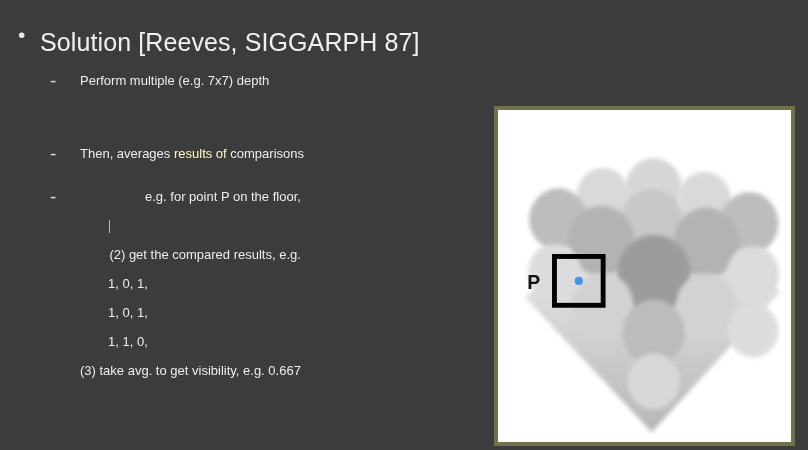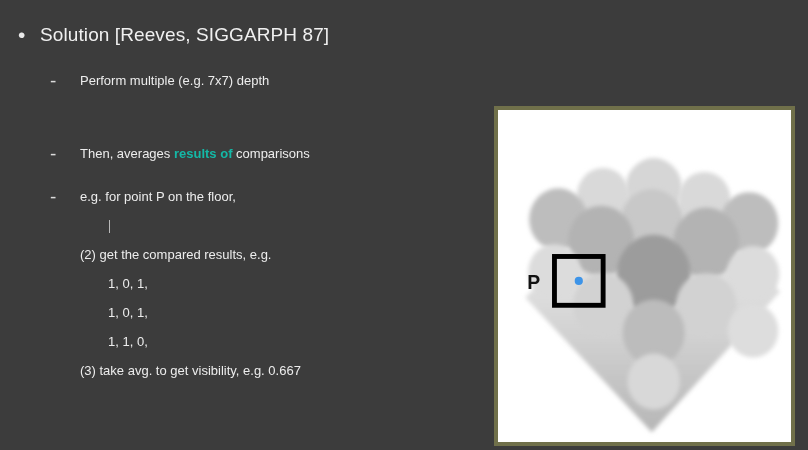--- a/index.html
+++ b/index.html
@@ -39,24 +39,25 @@
     font-size: 21px;
     line-height: 34px;
     width: 26px;
     flex: 0 0 26px;
     text-align: left;
     padding-left: 4px;
     box-sizing: border-box;
   }
   .l1-text {
     color: #f0f0f0;
-    font-size: 19px;
+    font-size: 25px;
     line-height: 34px;
     letter-spacing: 0.1px;
     white-space: nowrap;
+    margin-top: 7px;
   }
 
   .sub {
     position: absolute;
     left: 50px;
     width: 440px;
     display: flex;
     align-items: flex-start;
   }
   .sub-dash {
@@ -67,25 +68,25 @@
     flex: 0 0 30px;
   }
   .sub-body {
     color: #ededed;
     font-size: 13px;
     line-height: 29px;
   }
   .sub-body .line { white-space: nowrap; }
 
   .hl-orange {
-    color: #14b8a6;
-    font-weight: bold;
-  }
-
-  .indent-1 { padding-left: 0px; }
+    color: #fef9c3;
+    font-weight: normal;
+  }
+
+  .indent-1 { padding-left: 0px; text-align: right; }
   .indent-2 { padding-left: 28px; }
 
   
   .caret {
     display: inline-block;
     width: 1px;
     height: 13px;
     background: #cfcfcf;
     vertical-align: -3px;
     margin-left: 1px;

